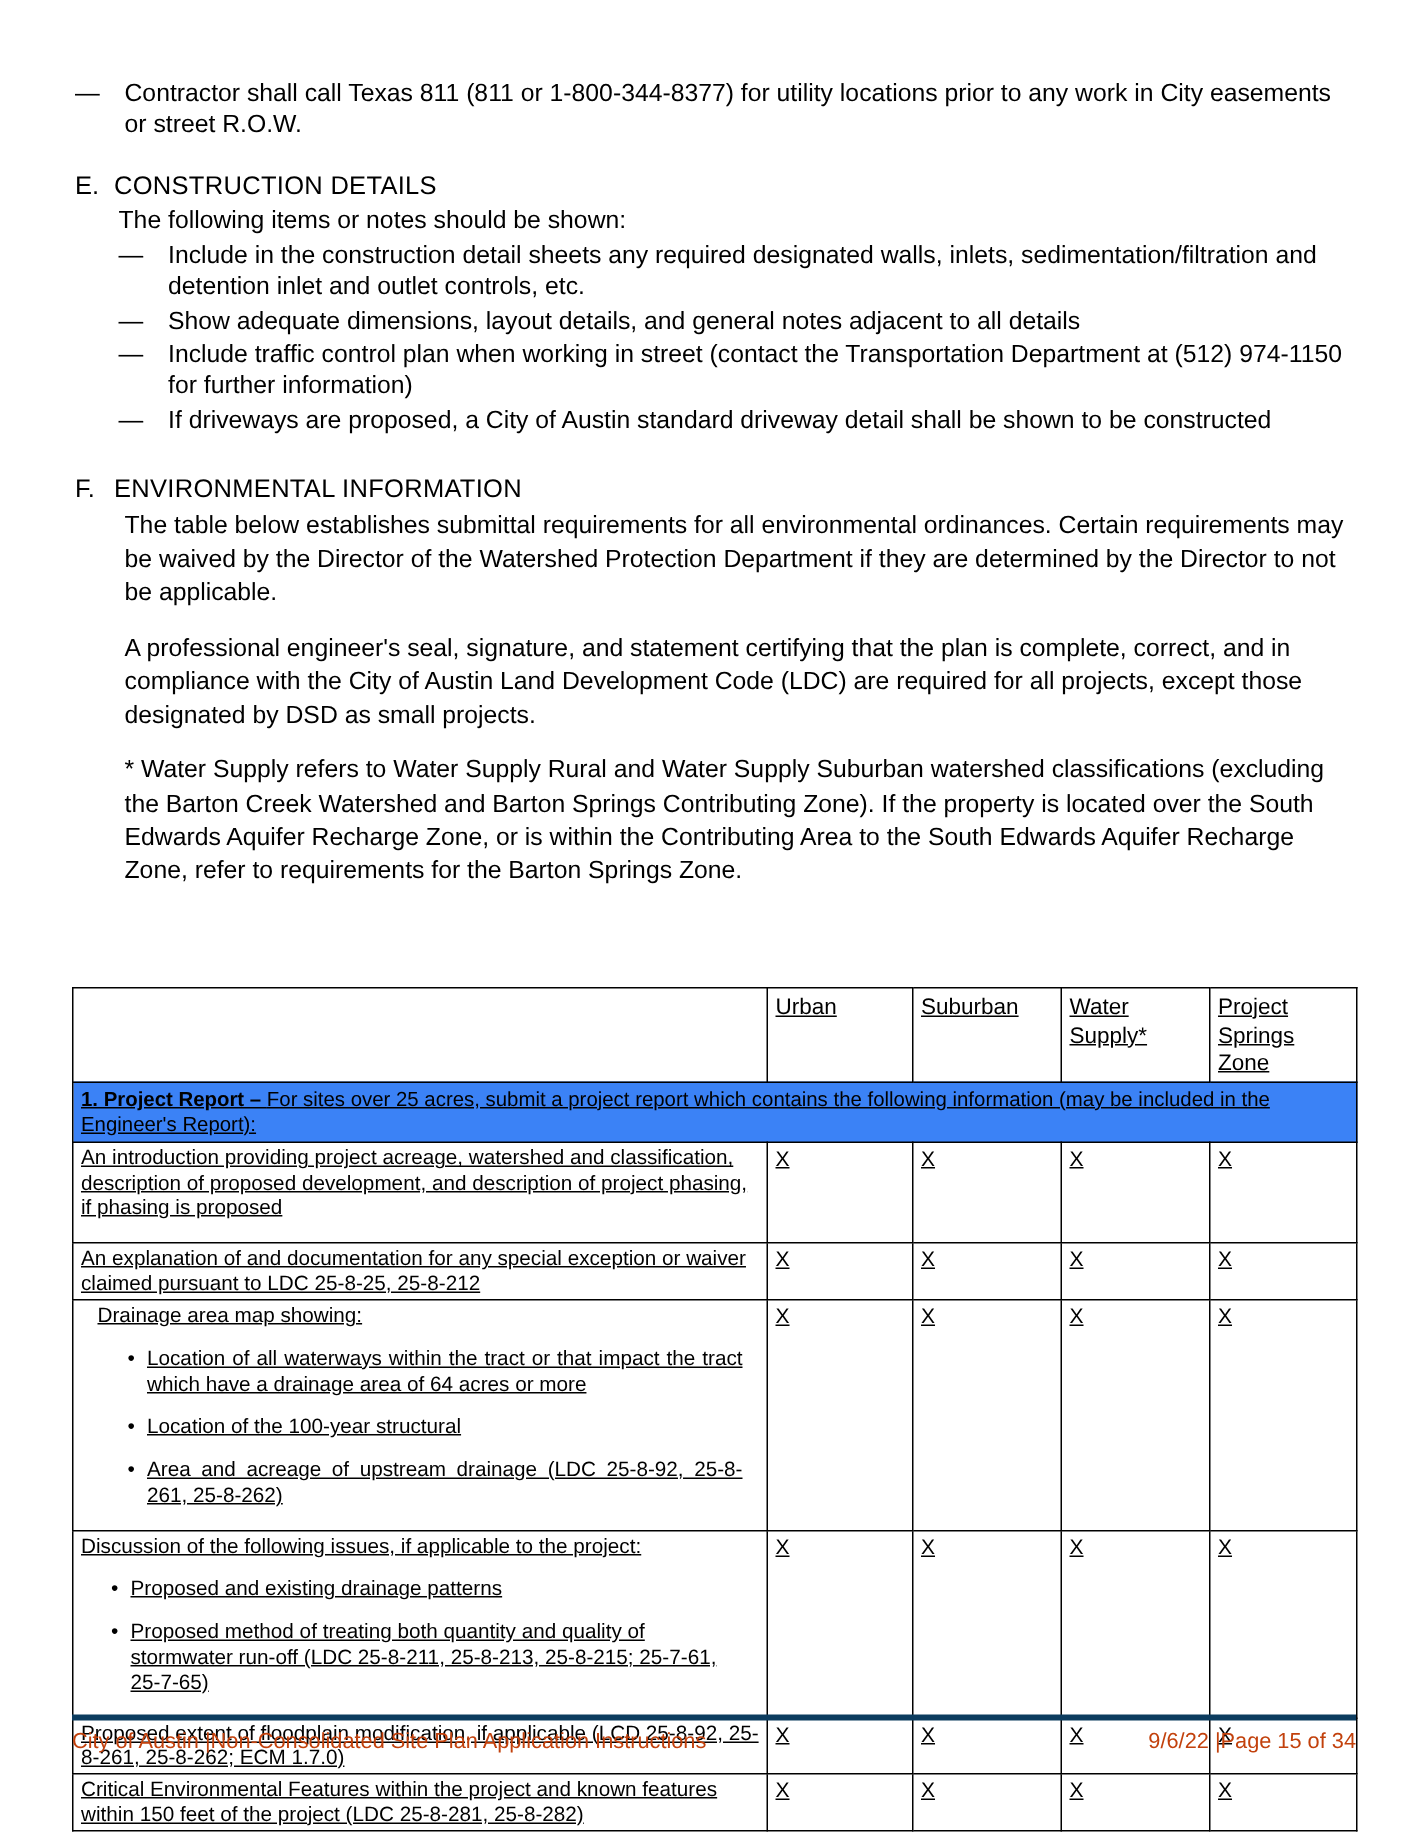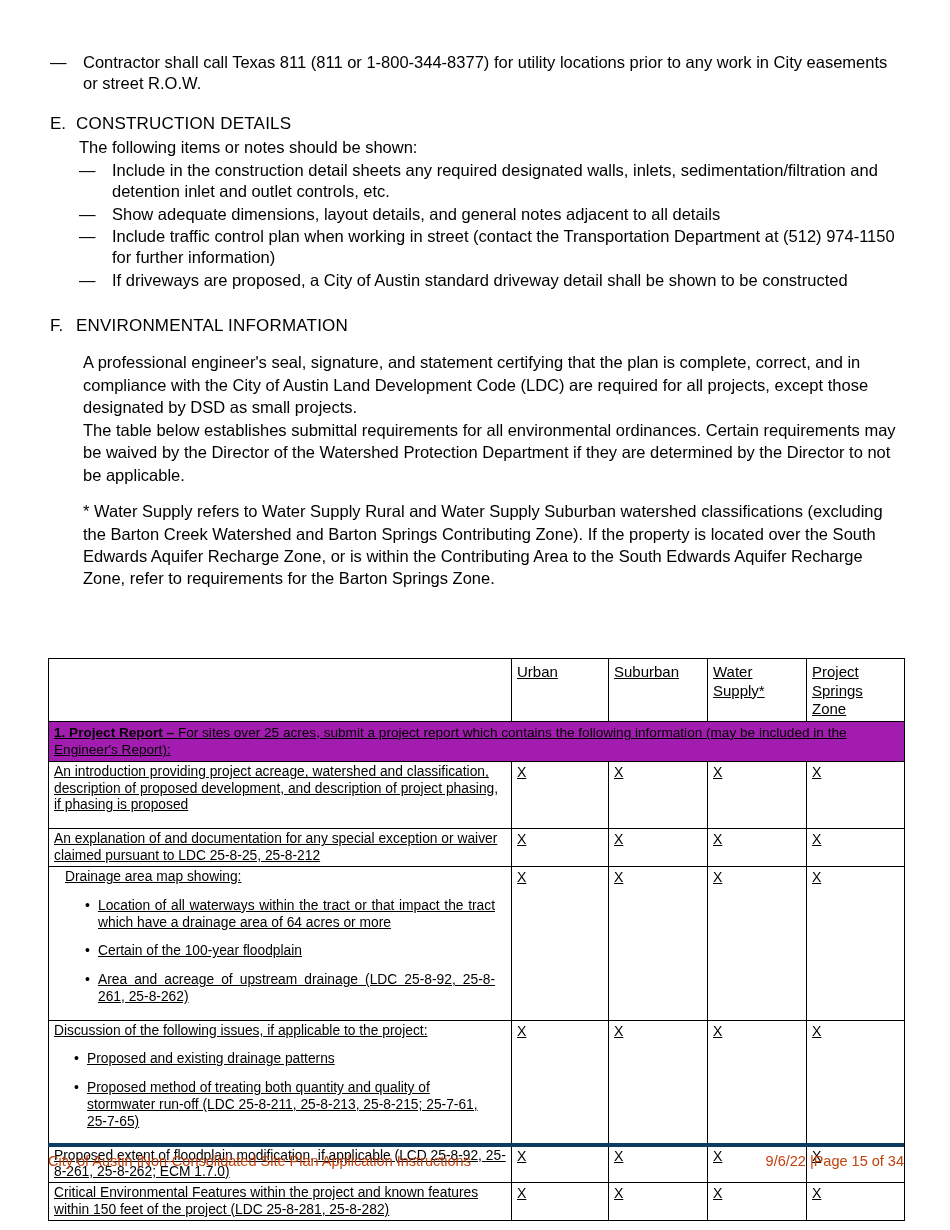--- a/index.html
+++ b/index.html
@@ -112,21 +112,21 @@
   col.c3 { width: 99px; }
   col.c4 { width: 98px; }
 
   table.env thead td {
     font-size: 15px;
     line-height: 1.24;
     height: 52px;
     padding-top: 4px;
   }
   tr.grouprow td {
-    background: #a21caf;
+    background: #3b82f6;
     font-size: 13.6px;
     line-height: 1.24;
     padding-top: 3px;
     padding-bottom: 3px;
   }
   tr.grouprow b { font-weight: bold; }
 
   td.desc { font-size: 13.8px; }
   td.mark { font-size: 14px; padding-left: 7px; }
 
@@ -212,22 +212,22 @@
           </div>
         </div>
       </div>
     </div>
 
     <div class="sec-block" style="margin-top:24px;">
       <div class="sec-head">
         <span class="letter">F.</span>
         <span class="title">ENVIRONMENTAL INFORMATION</span>
       </div>
+      <div class="para tight">The table below establishes submittal requirements for all environmental ordinances. Certain requirements may be waived by the Director of the Watershed Protection Department if they are determined by the Director to not be applicable.</div>
       <div class="para">A professional engineer's seal, signature, and statement certifying that the plan is complete, correct, and in compliance with the City of Austin Land Development Code (LDC) are required for all projects, except those designated by DSD as small projects.</div>
-      <div class="para tight">The table below establishes submittal requirements for all environmental ordinances. Certain requirements may be waived by the Director of the Watershed Protection Department if they are determined by the Director to not be applicable.</div>
       <div class="para">* Water Supply refers to Water Supply Rural and Water Supply Suburban watershed classifications (excluding the Barton Creek Watershed and Barton Springs Contributing Zone). If the property is located over the South Edwards Aquifer Recharge Zone, or is within the Contributing Area to the South Edwards Aquifer Recharge Zone, refer to requirements for the Barton Springs Zone.</div>
     </div>
 
   </div>
 
   <div class="tablewrap">
     <table class="env">
       <colgroup>
         <col class="c0">
           <col class="c1">
@@ -263,21 +263,21 @@
           <td class="mark">X</td>
           <td class="mark">X</td>
           <td class="mark">X</td>
         </tr>
 
         <tr>
           <td class="desc" style="height:96px;padding-left:16px;">
             <div>Drainage area map showing:</div>
             <ul class="cellbul">
               <li>Location of all waterways within the tract or that impact the tract which have a drainage area of 64 acres or more</li>
-              <li class="nojust">Certain of the 100-year floodplain</li>
+              <li class="nojust">Location of the 100-year structural</li>
               <li>Area and acreage of upstream drainage (LDC 25-8-92, 25-8-261, 25-8-262)</li>
             </ul>
           </td>
           <td class="mark">X</td>
           <td class="mark">X</td>
           <td class="mark">X</td>
           <td class="mark">X</td>
         </tr>
 
         <tr>

